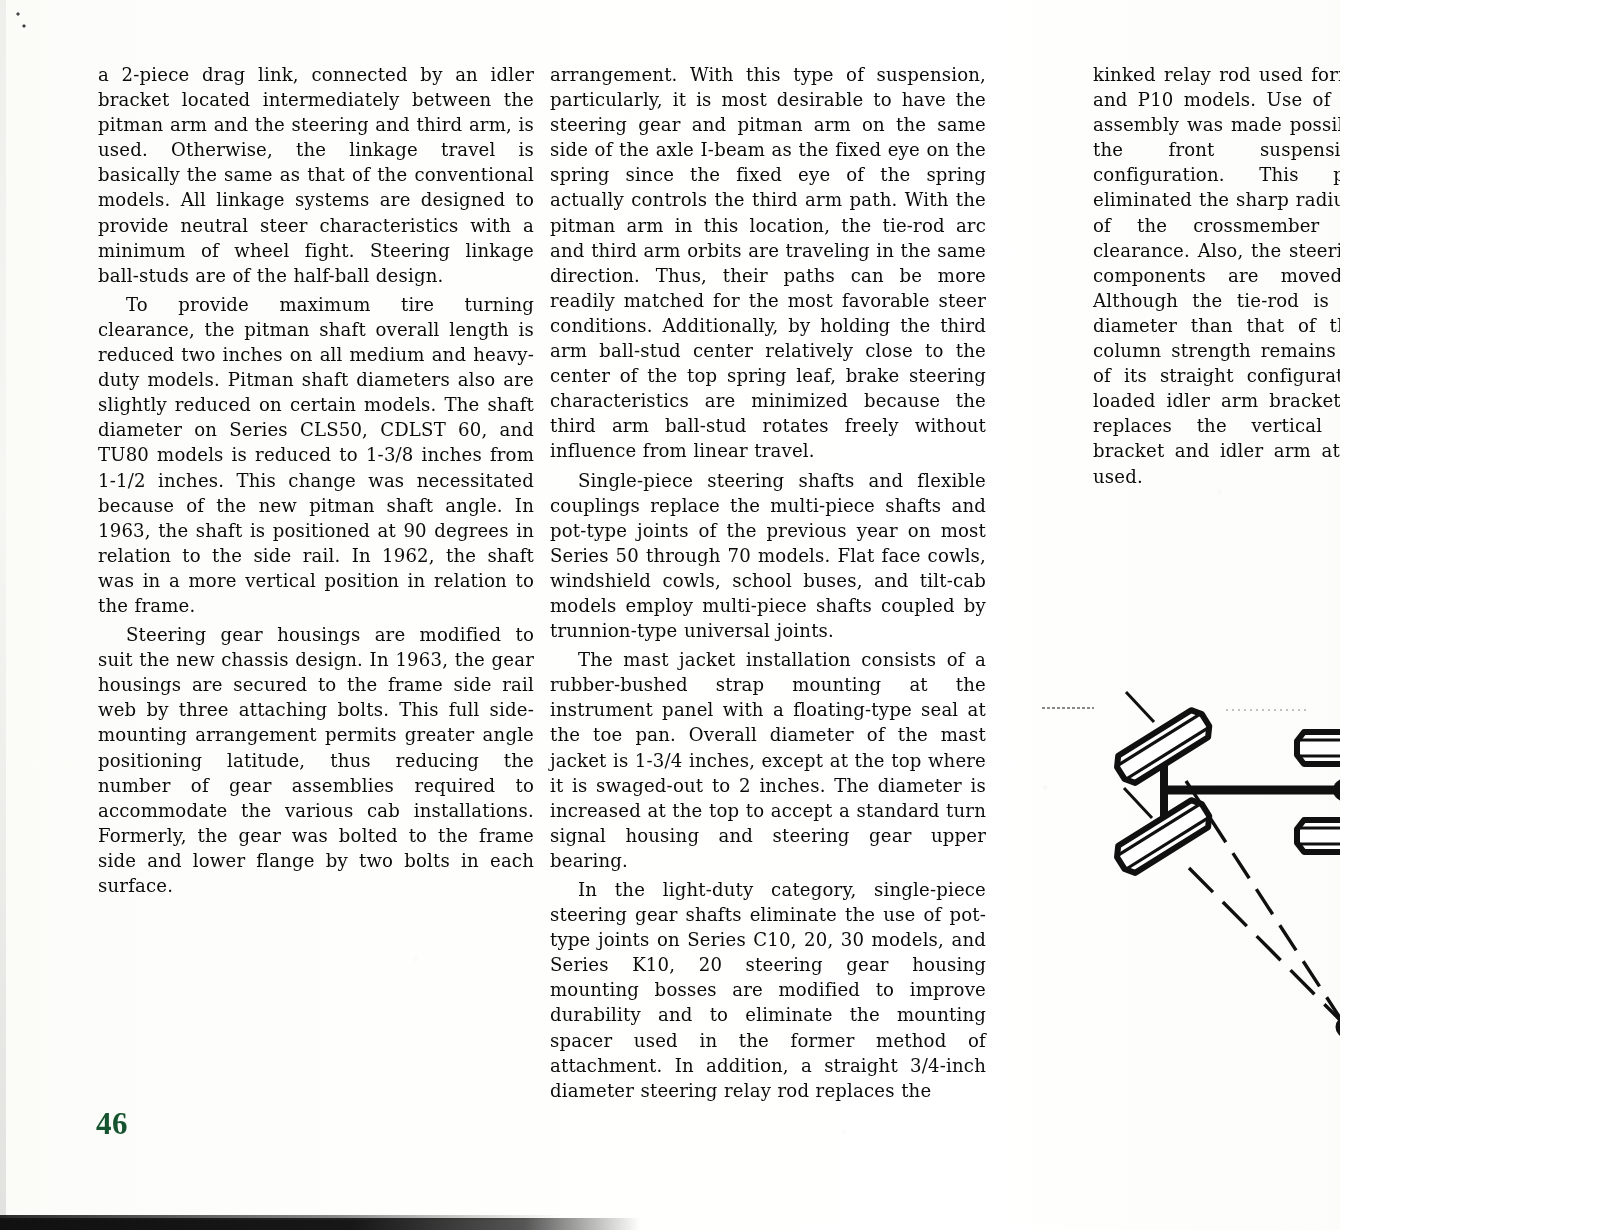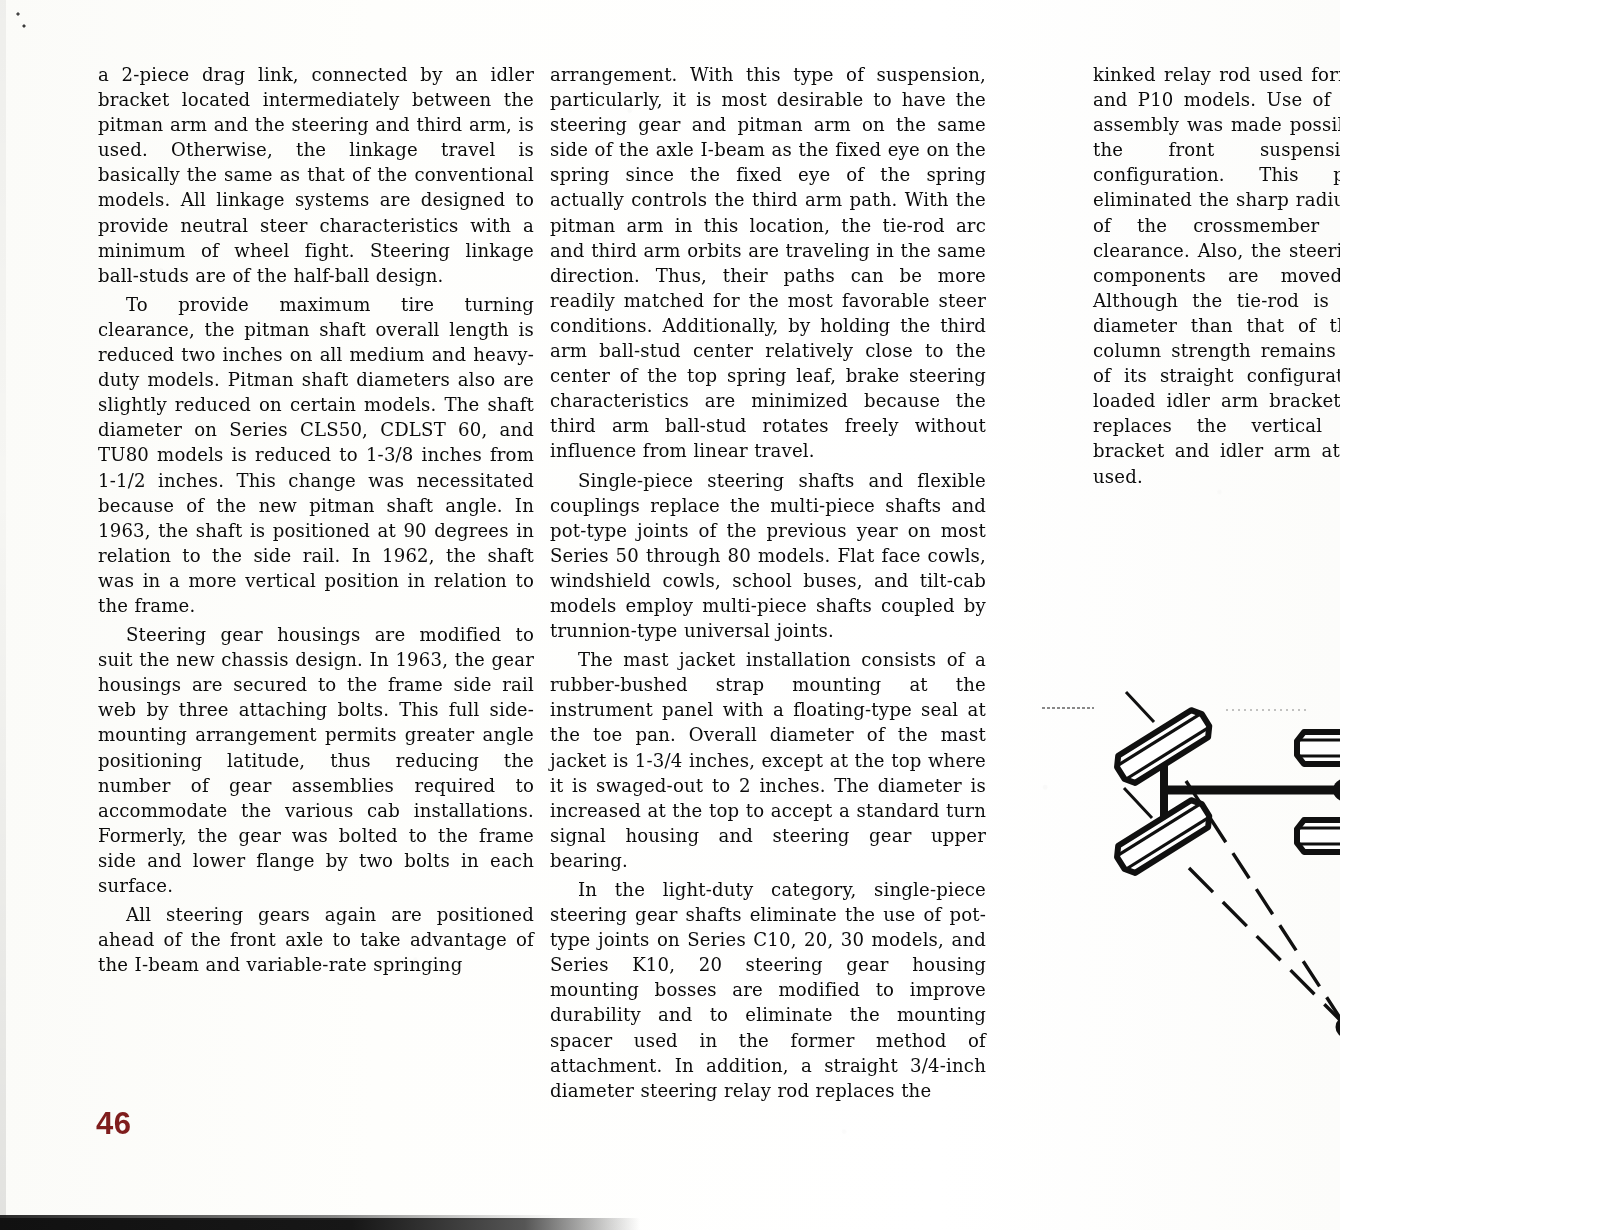--- a/index.html
+++ b/index.html
@@ -100,24 +100,24 @@
     text-indent: 28px;
     text-align: justify;
   }
   .para.no-indent { text-indent: 0; }
   .para + .para { margin-top: 4px; }
 
   #page-number {
     position: absolute;
     left: 96px;
     top: 1106px;
-    font-family: Liberation Sans, sans-serif;
+    font-family: Liberation Serif, serif;
     font-size: 31px;
     font-weight: 700;
-    color: #7f1d1d;
+    color: #14532d;
     letter-spacing: 0.5px;
   }
 
   
   #figure {
     position: absolute;
     left: 1036px;
     top: 640px;
     width: 450px;
     height: 420px;
@@ -131,26 +131,25 @@
 
   <div id="paper-tone"></div>
   <div id="edge-left-strip"></div>
   <div id="speckle-top-left"></div>
   <div id="speckle-top-right"></div>
 
   <div class="column" id="col-1">
     <p class="para no-indent">a 2-piece drag link, connected by an idler bracket located intermediately between the pitman arm and the steering and third arm, is used. Otherwise, the linkage travel is basically the same as that of the conventional models. All linkage systems are designed to provide neutral steer characteristics with a minimum of wheel fight. Steering linkage ball-studs are of the half-ball design.</p>
     <p class="para">To provide maximum tire turning clearance, the pitman shaft overall length is reduced two inches on all medium and heavy-duty models. Pitman shaft diameters also are slightly reduced on certain models. The shaft diameter on Series CLS50, CDLST 60, and TU80 models is reduced to 1-3/8 inches from 1-1/2 inches. This change was necessitated because of the new pitman shaft angle. In 1963, the shaft is positioned at 90 degrees in relation to the side rail. In 1962, the shaft was in a more vertical position in relation to the frame.</p>
     <p class="para">Steering gear housings are modified to suit the new chassis design. In 1963, the gear housings are secured to the frame side rail web by three attaching bolts. This full side-mounting arrangement permits greater angle positioning latitude, thus reducing the number of gear assemblies required to accommodate the various cab installations. Formerly, the gear was bolted to the frame side and lower flange by two bolts in each surface.</p>
-    <p class="para">All steering gears again are positioned ahead of the front axle to take advantage of the I-beam and variable-rate springing</p>
   </div>
 
   <div class="column" id="col-2">
     <p class="para no-indent">arrangement. With this type of suspension, particularly, it is most desirable to have the steering gear and pitman arm on the same side of the axle I-beam as the fixed eye on the spring since the fixed eye of the spring actually controls the third arm path. With the pitman arm in this location, the tie-rod arc and third arm orbits are traveling in the same direction. Thus, their paths can be more readily matched for the most favorable steer conditions. Additionally, by holding the third arm ball-stud center relatively close to the center of the top spring leaf, brake steering characteristics are minimized because the third arm ball-stud rotates freely without influence from linear travel.</p>
-    <p class="para">Single-piece steering shafts and flexible couplings replace the multi-piece shafts and pot-type joints of the previous year on most Series 50 through 80 models. Flat face cowls, windshield cowls, school buses, and tilt-cab models employ multi-piece shafts coupled by trunnion-type universal joints.</p>
+    <p class="para">Single-piece steering shafts and flexible couplings replace the multi-piece shafts and pot-type joints of the previous year on most Series 50 through 70 models. Flat face cowls, windshield cowls, school buses, and tilt-cab models employ multi-piece shafts coupled by trunnion-type universal joints.</p>
     <p class="para">The mast jacket installation consists of a rubber-bushed strap mounting at the instrument panel with a floating-type seal at the toe pan. Overall diameter of the mast jacket is 1-3/4 inches, except at the top where it is swaged-out to 2 inches. The diameter is increased at the top to accept a standard turn signal housing and steering gear upper bearing.</p>
     <p class="para">In the light-duty category, single-piece steering gear shafts eliminate the use of pot-type joints on Series C10, 20, 30 models, and Series K10, 20 steering gear housing mounting bosses are modified to improve durability and to eliminate the mounting spacer used in the former method of attachment. In addition, a straight 3/4-inch diameter steering relay rod replaces the</p>
   </div>
 
   <div class="column" id="col-3">
     <p class="para no-indent">kinked relay rod used formerly on Series C10 and P10 models. Use of a straight relay rod assembly was made possible by the change in the front suspension crossmember configuration. This particular revision eliminated the sharp radius on the top surface of the crossmember to provide more clearance. Also, the steering gear and linkage components are moved slightly forward. Although the tie-rod is 1/8-inch smaller in diameter than that of the previous design, column strength remains unchanged because of its straight configuration. A new spring-loaded idler arm bracket-to-idler arm socket replaces the vertical ball-stud mounted bracket and idler arm attachment previously used.</p>
   </div>
 
   <div id="figure">
     <svg width="450" height="420" viewBox="0 0 450 420" xmlns="http://www.w3.org/2000/svg">

